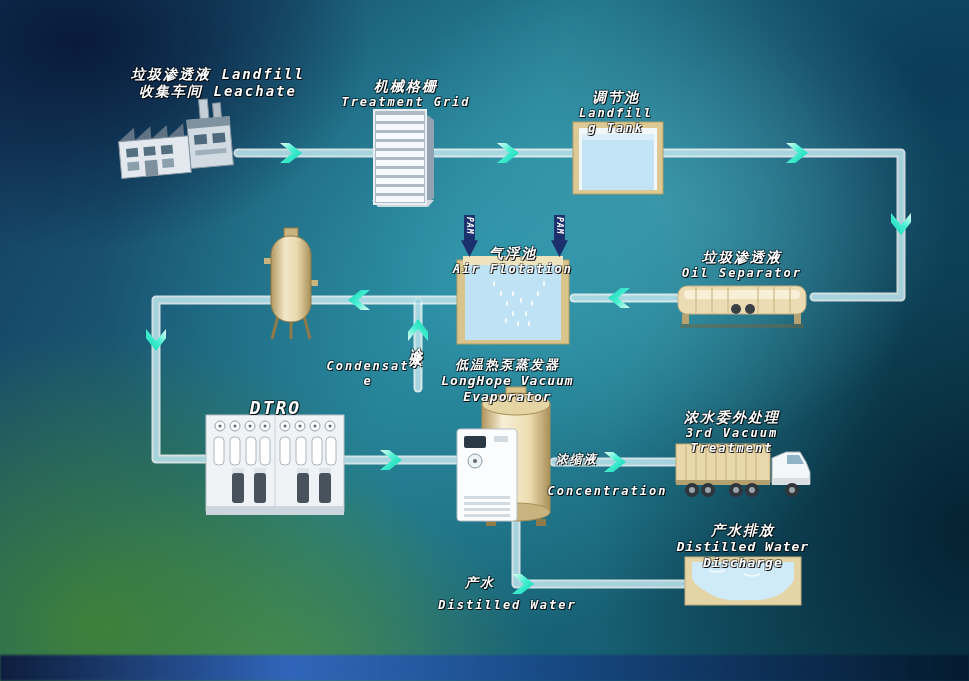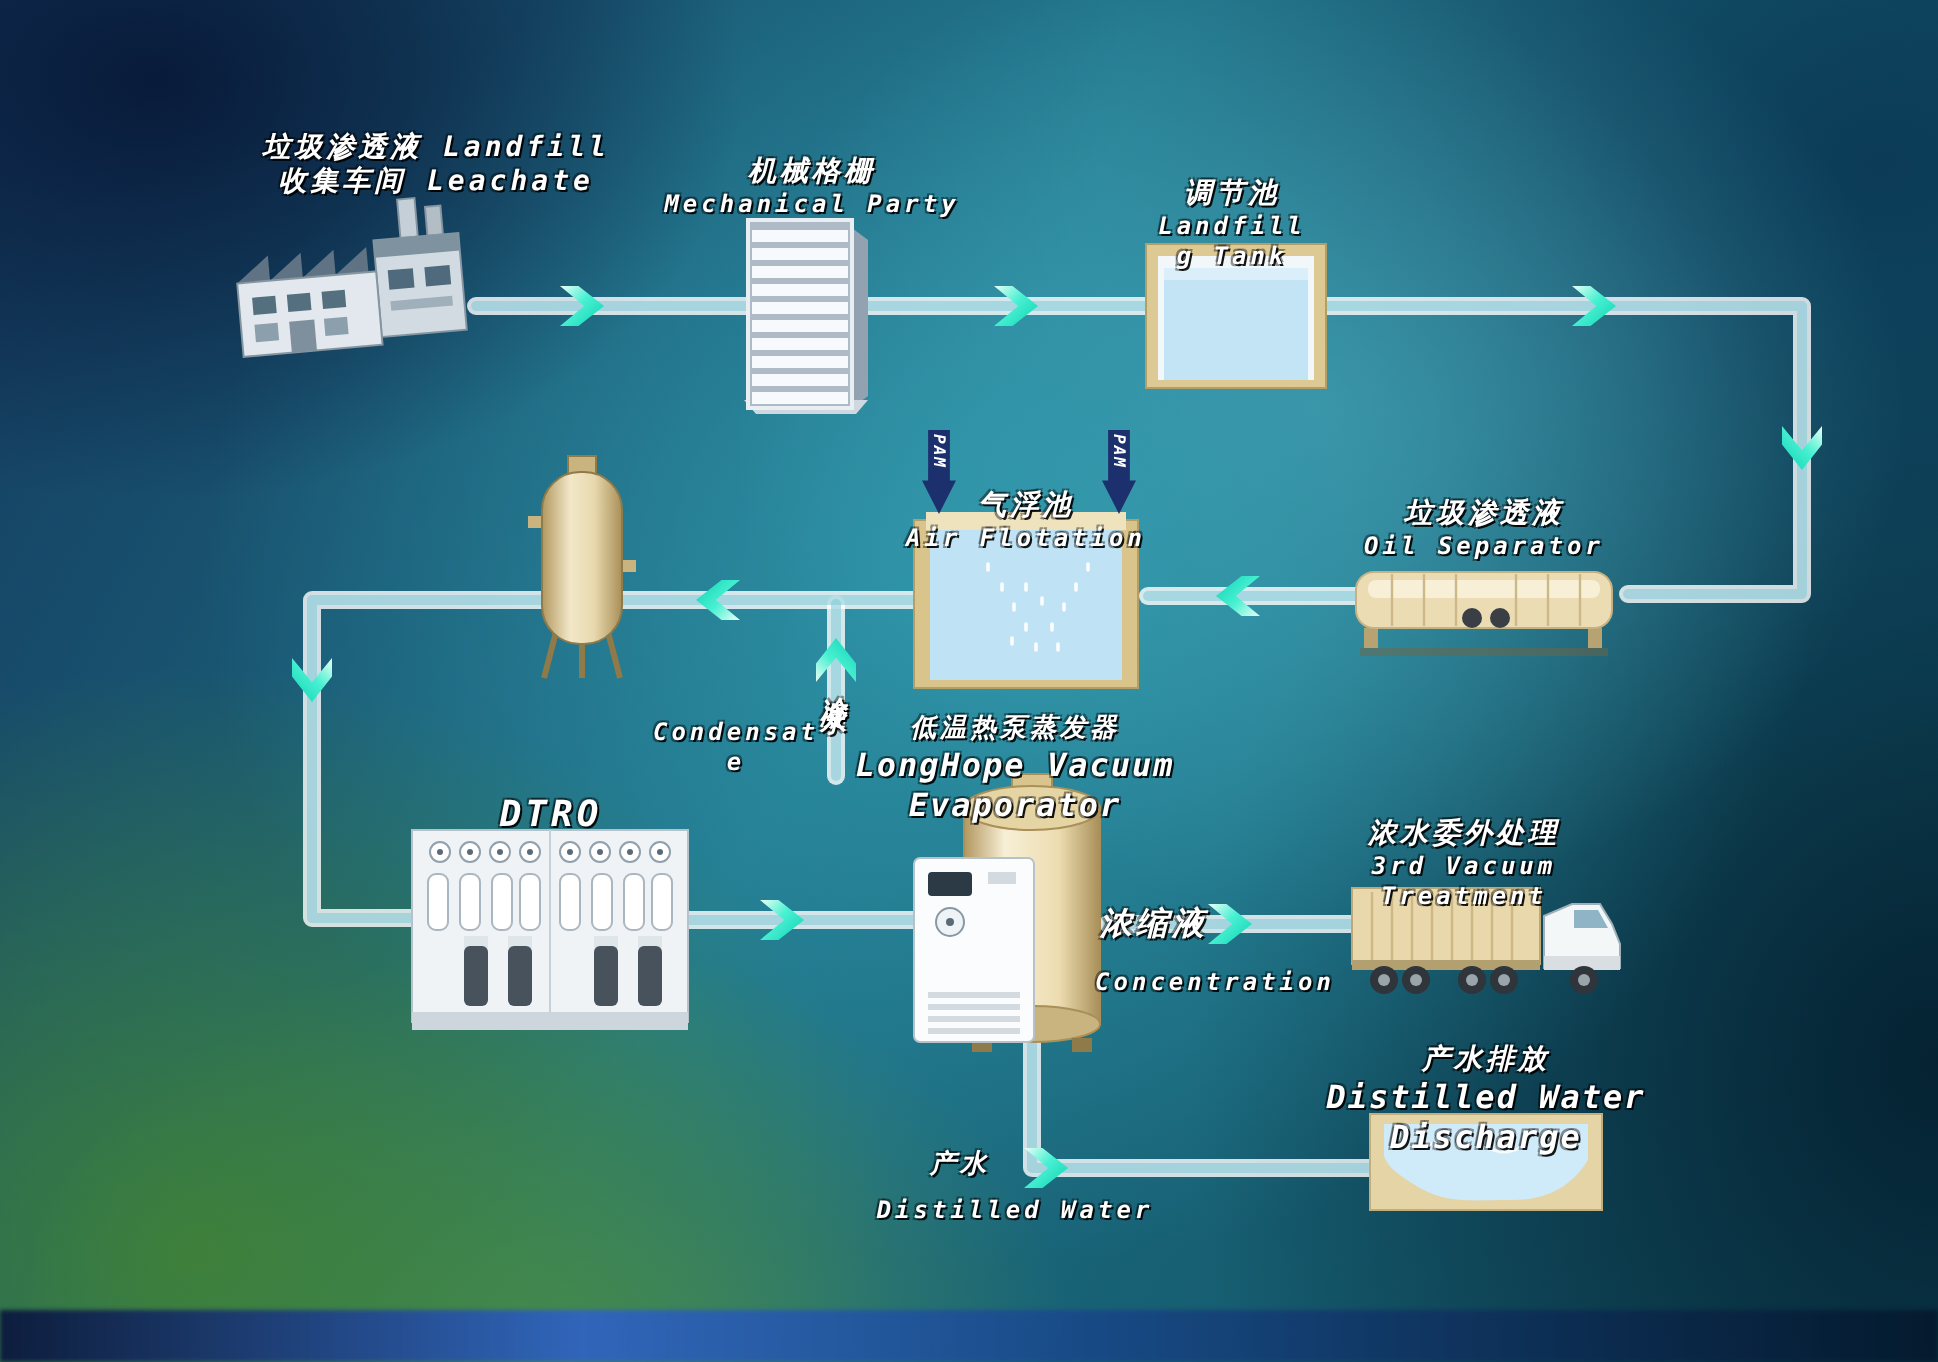--- a/index.html
+++ b/index.html
@@ -56,21 +56,21 @@
 
   .lbl { position:absolute; text-align:center; color:#fff; z-index:30; }
   .outline { text-shadow:1px 1px 0 rgba(0,0,0,.9), -1px -1px 0 rgba(0,0,0,.4),
              1px -1px 0 rgba(0,0,0,.4), -1px 1px 0 rgba(0,0,0,.4); }
   .lbl .zh { font-size:14px; font-weight:bold; letter-spacing:2px; line-height:1.2;
              text-shadow:1px 1px 0 rgba(0,0,0,.9), -1px -1px 0 rgba(0,0,0,.4),
              1px -1px 0 rgba(0,0,0,.4), -1px 1px 0 rgba(0,0,0,.4); }
   .lbl .en { font-size:12px; font-weight:bold; letter-spacing:2px; line-height:1.25;
              text-shadow:1px 1px 0 rgba(0,0,0,.9), -1px -1px 0 rgba(0,0,0,.4),
              1px -1px 0 rgba(0,0,0,.4), -1px 1px 0 rgba(0,0,0,.4); }
-  .lbl .en.small { font-size:16px; letter-spacing:1px; }
+  .lbl .en.small { font-size:13px; letter-spacing:1px; }
 
   .vtext {
     position:absolute; z-index:30; writing-mode:vertical-rl; color:#fff;
     font-size:13px; font-weight:bold; letter-spacing:3px;
   }
 </style>
 </head>
 <body>
 
 <div class="stage">
@@ -368,21 +368,21 @@
     <span>PAM</span>
   </div>
 
   <div class="lbl" style="left:128px;top:66px;width:180px">
     <div class="zh">垃圾渗透液 Landfill</div>
     <div class="zh">收集车间  Leachate</div>
   </div>
 
   <div class="lbl" style="left:332px;top:78px;width:148px">
     <div class="zh">机械格栅</div>
-    <div class="en">Mechanical Party</div>
+    <div class="en">Treatment Grid</div>
   </div>
 
   <div class="lbl" style="left:566px;top:89px;width:100px">
     <div class="zh">调节池</div>
     <div class="en">Landfill</div>
     <div class="en">g Tank</div>
   </div>
 
   <div class="lbl" style="left:668px;top:249px;width:148px">
     <div class="zh">垃圾渗透液</div>
@@ -415,21 +415,21 @@
   </div>
 
   <div class="lbl" style="left:322px;top:359px;width:92px">
     <div class="en">Condensat</div>
     <div class="en">e</div>
   </div>
 
   <div class="vtext outline" style="left:406px;top:338px">冷凝水</div>
 
   <div class="lbl" style="left:546px;top:452px;width:62px">
-    <div class="zh" style="font-size:16px">浓缩液</div>
+    <div class="zh" style="font-size:12px">浓缩液</div>
   </div>
 
   <div class="lbl" style="left:540px;top:484px;width:135px">
     <div class="en">Concentration</div>
   </div>
 
   <div class="lbl" style="left:455px;top:575px;width:50px">
     <div class="zh" style="font-size:13px">产水</div>
   </div>
 

